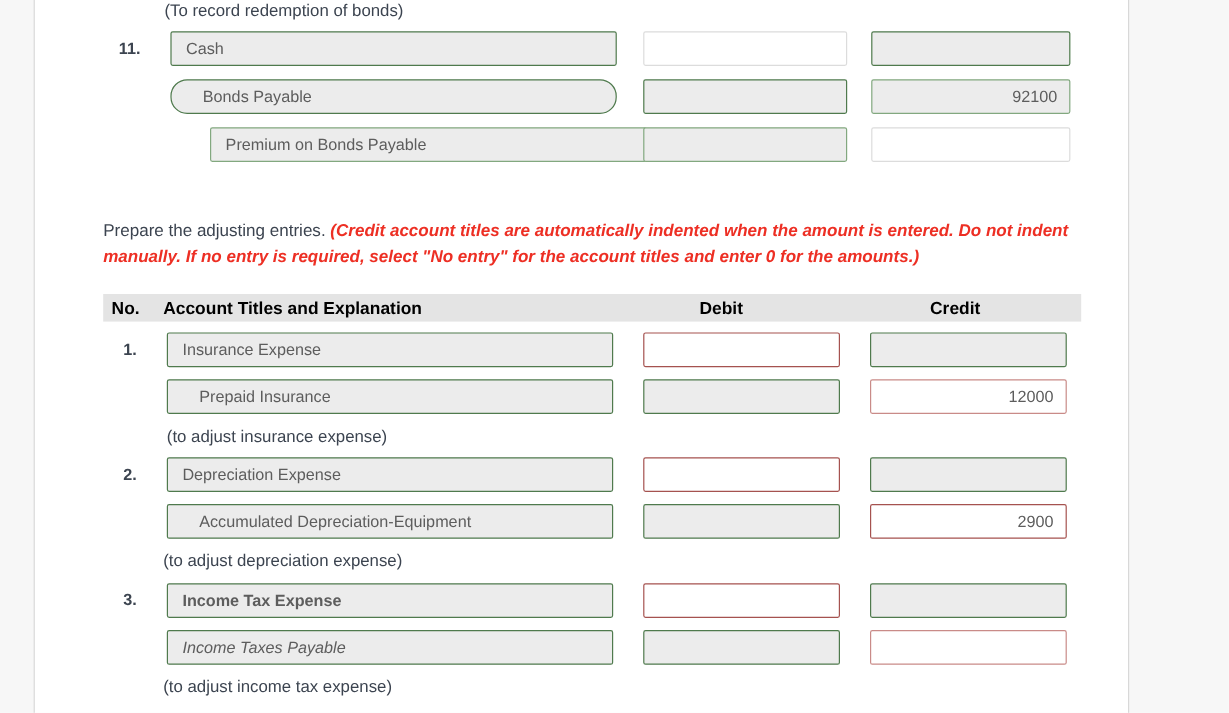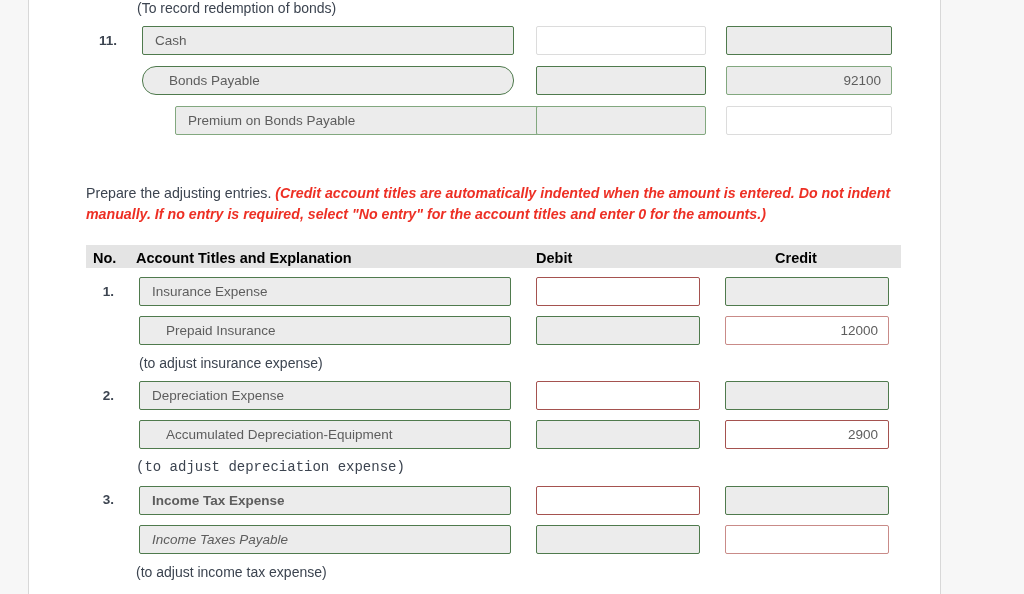--- a/index.html
+++ b/index.html
@@ -98,21 +98,21 @@
     position: absolute;
     top: 0;
     height: 27px;
     line-height: 27px;
     font-size: 14.5px;
     font-weight: bold;
     color: #000000;
   }
   #h-no    { left: 7px;   }
   #h-acct  { left: 50px;  }
-  #h-debit { left: 450px; width: 130px; }
+  #h-debit { left: 450px; width: 130px; text-align: center; }
   #h-credit{ left: 645px; width: 130px; text-align: center; }
 
   .memo-sub {
     position: absolute;
     font-size: 14px;
     color: #3c4450;
     white-space: nowrap;
   }
   .abs { position: absolute; }
 </style>
@@ -161,21 +161,21 @@
   <div class="rownum" style="left:55px; top:388px;">2.</div>
 
   <div class="abs fld acct v-green" style="left:110px; top:381px; width:372px;">Depreciation Expense</div>
   <div class="abs fld amt v-red" style="left:507px; top:381px; width:164px;"></div>
   <div class="abs fld amt v-green" style="left:696px; top:381px; width:164px;"></div>
 
   <div class="abs fld acct ind v-green" style="left:110px; top:420px; width:372px;">Accumulated Depreciation-Equipment</div>
   <div class="abs fld amt v-green" style="left:507px; top:420px; width:164px;"></div>
   <div class="abs fld amt v-red" style="left:696px; top:420px; width:164px;">2900</div>
 
-  <div class="memo-sub" style="left:107px; top:459px;font-family:Liberation Mono, monospace;">(to adjust depreciation expense)</div>
+  <div class="memo-sub" style="left:107px; top:459px;">(to adjust depreciation expense)</div>
 
   <div class="rownum" style="left:55px; top:492px;">3.</div>
 
   <div class="abs fld acct v-green" style="left:110px; top:486px; width:372px;font-weight:bold;">Income Tax Expense</div>
   <div class="abs fld amt v-red" style="left:507px; top:486px; width:164px;"></div>
   <div class="abs fld amt v-green" style="left:696px; top:486px; width:164px;"></div>
 
   <div class="abs fld acct v-green" style="left:110px; top:525px; width:372px;font-style:italic;">Income Taxes Payable</div>
   <div class="abs fld amt v-green" style="left:507px; top:525px; width:164px;"></div>
   <div class="abs fld amt v-red2" style="left:696px; top:525px; width:164px;"></div>

